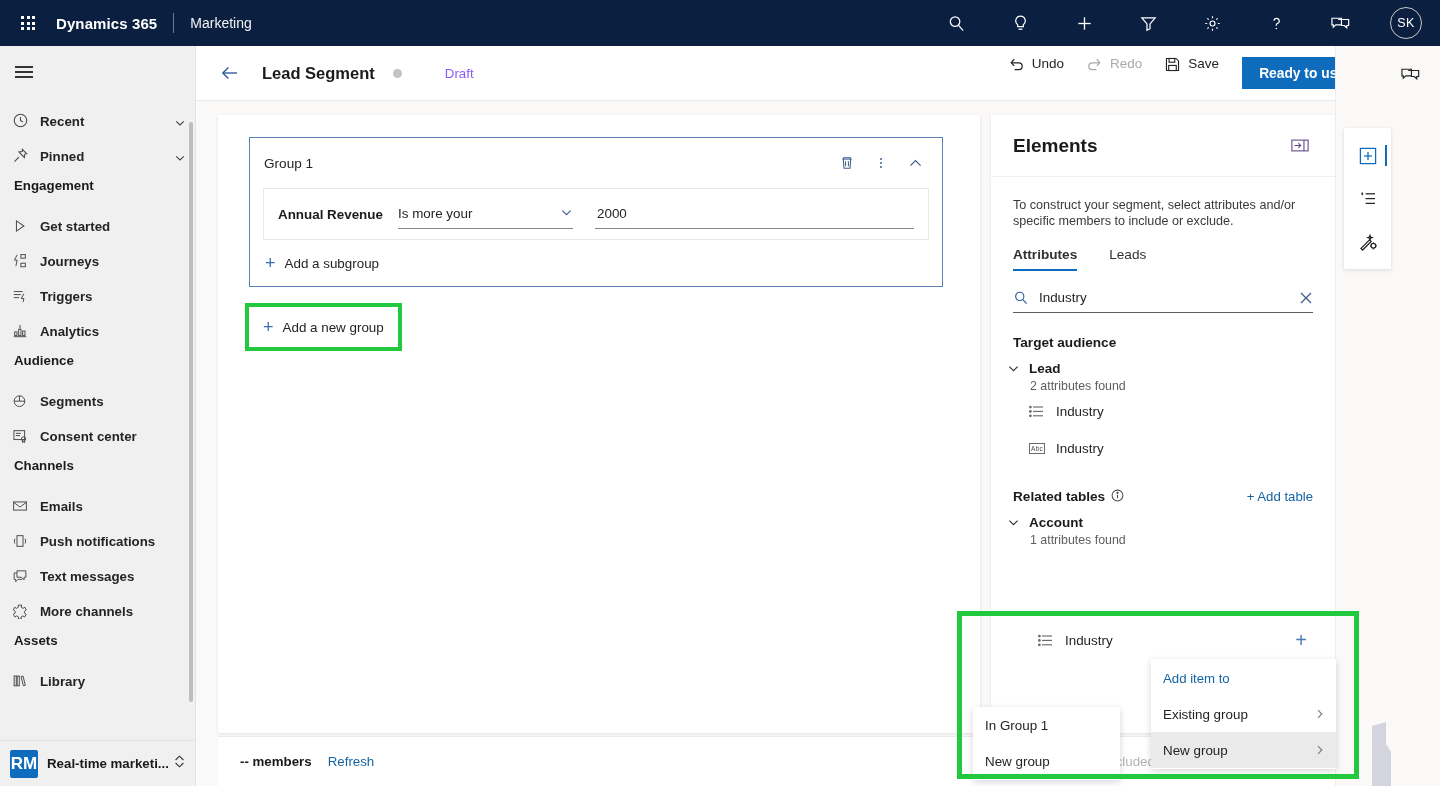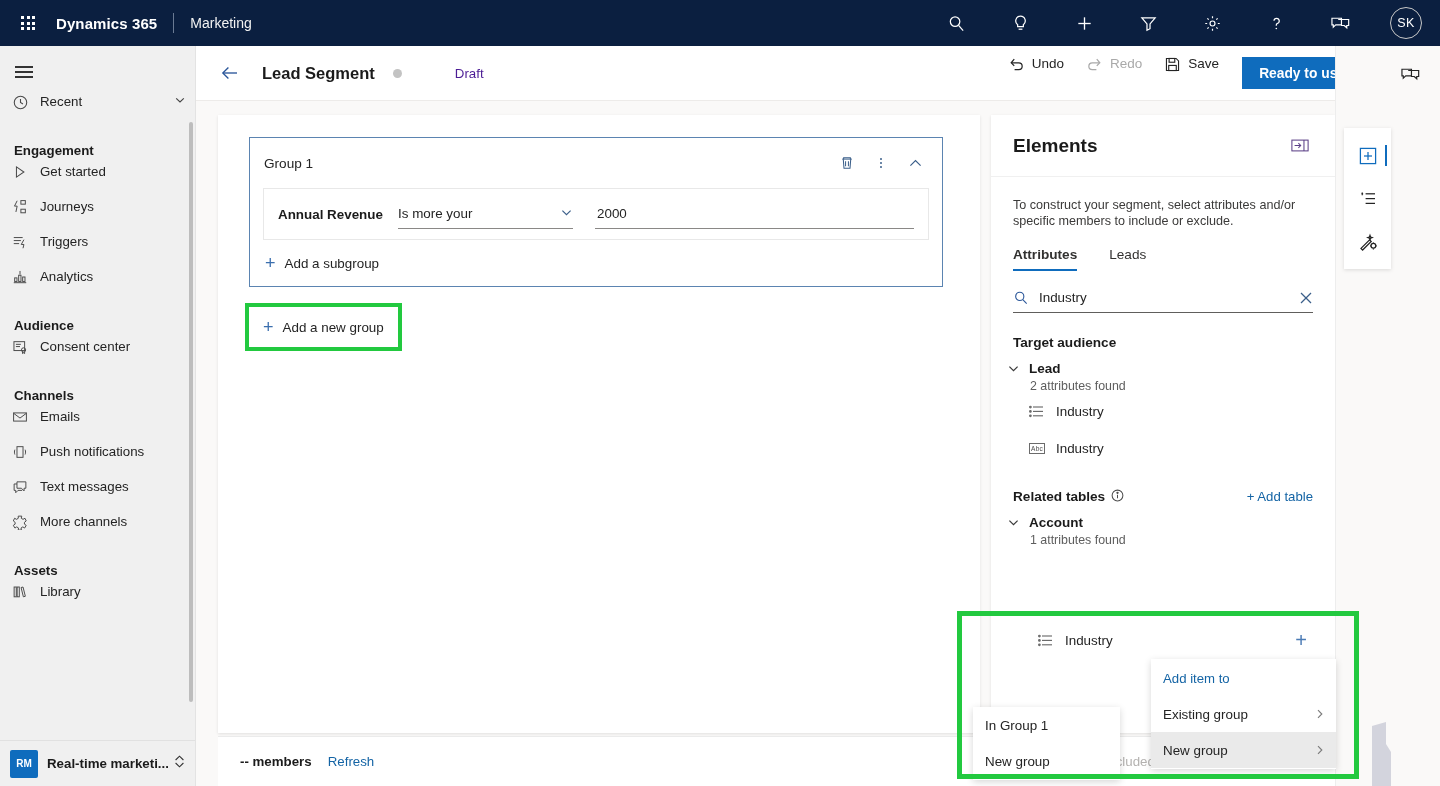--- a/index.html
+++ b/index.html
@@ -39,57 +39,57 @@
   .sidebar {
     position: absolute; left: 0; top: 46px; width: 196px; height: 740px;
     background: #f0f0f0; border-right: 1px solid #e3e3e3;
     overflow: hidden;
   }
   .hamburger { width: 48px; height: 44px; display: flex; align-items: center; justify-content: center; cursor: pointer; margin-top: 4px;}
   .hb-lines { width: 18px; }
   .hb-lines i { display: block; height: 1.6px; background: #333; margin: 3.4px 0; }
   .sb-scroll { height: 648px; overflow: hidden; position: relative; }
   .sb-item {
-    height: 35px; display: flex; align-items: flex-start; padding-left: 12px;
-    font-size: 13.3px; color: #242424; cursor: pointer;
+    height: 35px; display: flex; align-items: flex-end; padding-left: 12px;
+    font-size: 13.3px; color: #242424; cursor: pointer; font-weight: bold;
   }
   .sb-ico { width: 28px; display: flex; align-items: center; justify-content: flex-start; color: #4a4a4a; }
   .sb-label { flex: 1; }
   .sb-chev { width: 30px; display: flex; align-items: center; justify-content: center; color: #444; }
   .sb-head {
     font-size: 13.3px; font-weight: bold; color: #1b1b1b;
     padding: 14px 0 6px 14px;
   }
   .sb-track {
     position: absolute; right: 2px; top: 28px; width: 4px; height: 580px;
     background: #bdbdbd; border-radius: 2px;
   }
   .sb-footer {
     position: absolute; left: 0; bottom: 0; width: 195px; height: 46px;
     background: #f0f0f0; border-top: 1px solid #e1e1e1;
     display: flex; align-items: center; padding-left: 10px; cursor: pointer;
   }
   .rm-badge {
     width: 28px; height: 28px; background: #0f6cbd; color: #fff;
-    font-size: 10px; font-weight: bold; display: flex;
+    font-size: 17px; font-weight: bold; display: flex;
     align-items: center; justify-content: center; border-radius: 2px;
   }
   .rm-text { font-size: 13.3px; font-weight: bold; color: #1b1b1b; margin-left: 9px; }
   .rm-arrows { margin-left: 5px; color: #333; }
 
   
   .cmdbar {
     position: absolute; left: 196px; top: 46px; width: 1244px; height: 55px;
     background: #fff; display: flex; align-items: center; border-bottom: 1px solid #edebe9;
   }
   .backbtn { width: 36px; height: 36px; margin-left: 16px; display: flex; align-items: center; justify-content: center; cursor: pointer; color: #2b579a; }
   .page-title { font-size: 16.5px; font-weight: bold; color: #1b1b1b; margin-left: 14px; }
   .status-wrap { display: flex; align-items: center; margin-left: 18px; }
   .status-dot { width: 9px; height: 9px; border-radius: 50%; background: #c3c3c3; }
-  .status-text { font-size: 13.3px; color: #4c1d95; margin-left: 19px; padding-left: 34px; }
+  .status-text { font-size: 13.3px; color: #8b5cf6; margin-left: 9px; padding-left: 34px; }
   .cmd-right { margin-left: auto; display: flex; align-items: center; padding-right: 78px; }
   .cmd-btn {
     display: flex; align-items: flex-start; gap: 7px; height: 34px;
     padding: 0 11px; font-size: 13.5px; color: #242424; cursor: pointer;
     background: transparent; border: none; font-family: inherit;
   }
   .cmd-btn.disabled { color: #a9a9a9; cursor: default; }
   .primary-btn {
     background: #0f6cbd; color: #fff; font-size: 13.8px; font-weight: bold;
     height: 32px; padding: 0 17px; border: none; margin-left: 12px;
@@ -344,20 +344,34 @@
             </svg>
         </span>
         <span class="sb-label">Recent</span>
         <span class="sb-chev">
           <svg width="12" height="12" viewBox="0 0 12 12" fill="none" stroke="currentColor" stroke-width="1.15">
               <path d="M2.2 4.3L6 8l3.8-3.7"></path>
             </svg>
         </span>
       </div>
 
+      <div class="sb-item">
+        <span class="sb-ico">
+          <svg width="17" height="17" viewBox="0 0 18 18" fill="none" stroke="currentColor" stroke-width="1.15">
+              <path d="M11 2.4l4.6 4.6-2 .5-.5 3.6-5.8-5.8 3.6-.5z"></path>
+              <line x1="7.3" y1="10.7" x2="2.6" y2="15.4"></line>
+            </svg>
+        </span>
+        <span class="sb-label">Pinned</span>
+        <span class="sb-chev">
+          <svg width="12" height="12" viewBox="0 0 12 12" fill="none" stroke="currentColor" stroke-width="1.15">
+              <path d="M2.2 4.3L6 8l3.8-3.7"></path>
+            </svg>
+        </span>
+      </div>
 
       <div class="sb-head">Engagement</div>
       <div class="sb-item">
         <span class="sb-ico">
           <svg width="16" height="16" viewBox="0 0 18 18" fill="none" stroke="currentColor" stroke-width="1.15">
               <path d="M5 3.3l8.4 5.7L5 14.7z"></path>
             </svg>
         </span>
         <span class="sb-label">Get started</span>
       </div>
@@ -389,20 +403,30 @@
               <rect x="3" y="10" width="2.6" height="4"></rect>
               <rect x="7.5" y="7" width="2.6" height="7"></rect>
               <rect x="12" y="9" width="2.6" height="5"></rect>
               <path d="M9 2.2v4"></path>
             </svg>
         </span>
         <span class="sb-label">Analytics</span>
       </div>
 
       <div class="sb-head">Audience</div>
+      <div class="sb-item">
+        <span class="sb-ico">
+          <svg width="16" height="16" viewBox="0 0 18 18" fill="none" stroke="currentColor" stroke-width="1.1">
+              <circle cx="8.4" cy="9.2" r="6"></circle>
+              <path d="M8.4 3.2v6h6"></path>
+              <path d="M2.6 9.2h5.8"></path>
+            </svg>
+        </span>
+        <span class="sb-label">Segments</span>
+      </div>
       <div class="sb-item">
         <span class="sb-ico">
           <svg width="16" height="16" viewBox="0 0 18 18" fill="none" stroke="currentColor" stroke-width="1.1">
               <rect x="2.2" y="3" width="12" height="10"></rect>
               <line x1="4.4" y1="6" x2="10" y2="6"></line>
               <line x1="4.4" y1="8.5" x2="9" y2="8.5"></line>
               <circle cx="13" cy="12.3" r="2.4"></circle>
               <path d="M11.8 14.2v2.2l1.2-.8 1.2.8v-2.2"></path>
             </svg>
         </span>

